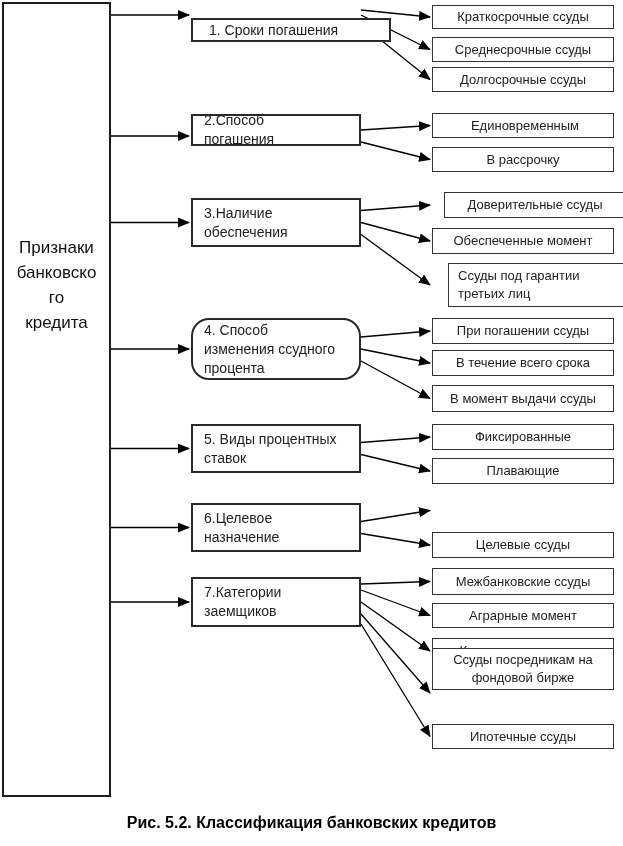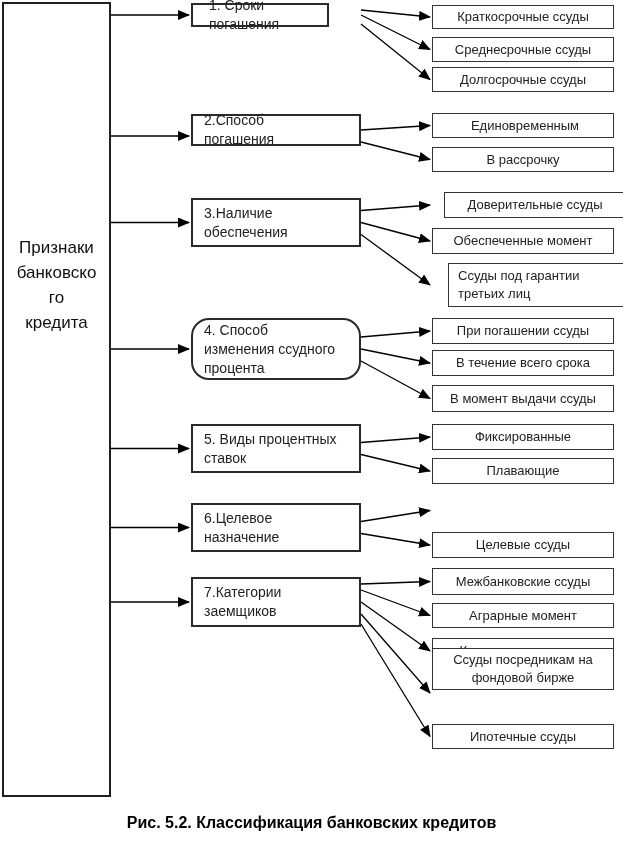--- a/index.html
+++ b/index.html
@@ -103,21 +103,21 @@
       <line x1="361" y1="590" x2="430" y2="615.5" class="connector" marker-end="url(#ah)"></line>
       <line x1="361" y1="602" x2="430" y2="651" class="connector" marker-end="url(#ah)"></line>
       <line x1="361" y1="614" x2="430" y2="693" class="connector" marker-end="url(#ah)"></line>
       <line x1="361" y1="624" x2="430" y2="736.5" class="connector" marker-end="url(#ah)"></line>
     </svg>
   <div class="caption">Рис. 5.2. Классификация банковских кредитов</div>
 <div class="node root" style="left: 2px; top: 2px; width: 109px; height: 795px;"><span>Признаки
 банковско
 го
 кредита</span></div>
-    <div class="node cat" style="left: 191px; top: 3px; width: 138px; height: 24px; padding-left: 16px;"><span>1. Сроки погашения</span></div>
+    <div class="node cat" style="left: 191px; top: 18px; width: 200px; height: 24px; padding-left: 16px;"><span>1. Сроки погашения</span></div>
     <div class="node leaf" style="left: 432px; top: 5px; width: 182px; height: 24px;"><span>Краткосрочные ссуды</span></div>
     <div class="node leaf" style="left: 432px; top: 37px; width: 182px; height: 25px;"><span>Среднесрочные ссуды</span></div>
     <div class="node leaf" style="left: 432px; top: 67px; width: 182px; height: 25px;"><span>Долгосрочные ссуды</span></div>
     <div class="node cat" style="left: 191px; top: 114px; width: 170px; height: 32px;"><span>2.Способ
 погашения</span></div>
     <div class="node leaf" style="left: 432px; top: 113px; width: 182px; height: 25px; padding-left: 8px;"><span>Единовременным</span></div>
     <div class="node leaf" style="left: 432px; top: 147px; width: 182px; height: 25px;"><span>В рассрочку</span></div>
     <div class="node cat" style="left: 191px; top: 198px; width: 170px; height: 49px;"><span>3.Наличие
 обеспечения</span></div>
     <div class="node leaf" style="left: 432px; top: 192px; width: 182px; height: 26px; margin-left: 12px;"><span>Доверительные ссуды</span></div>

